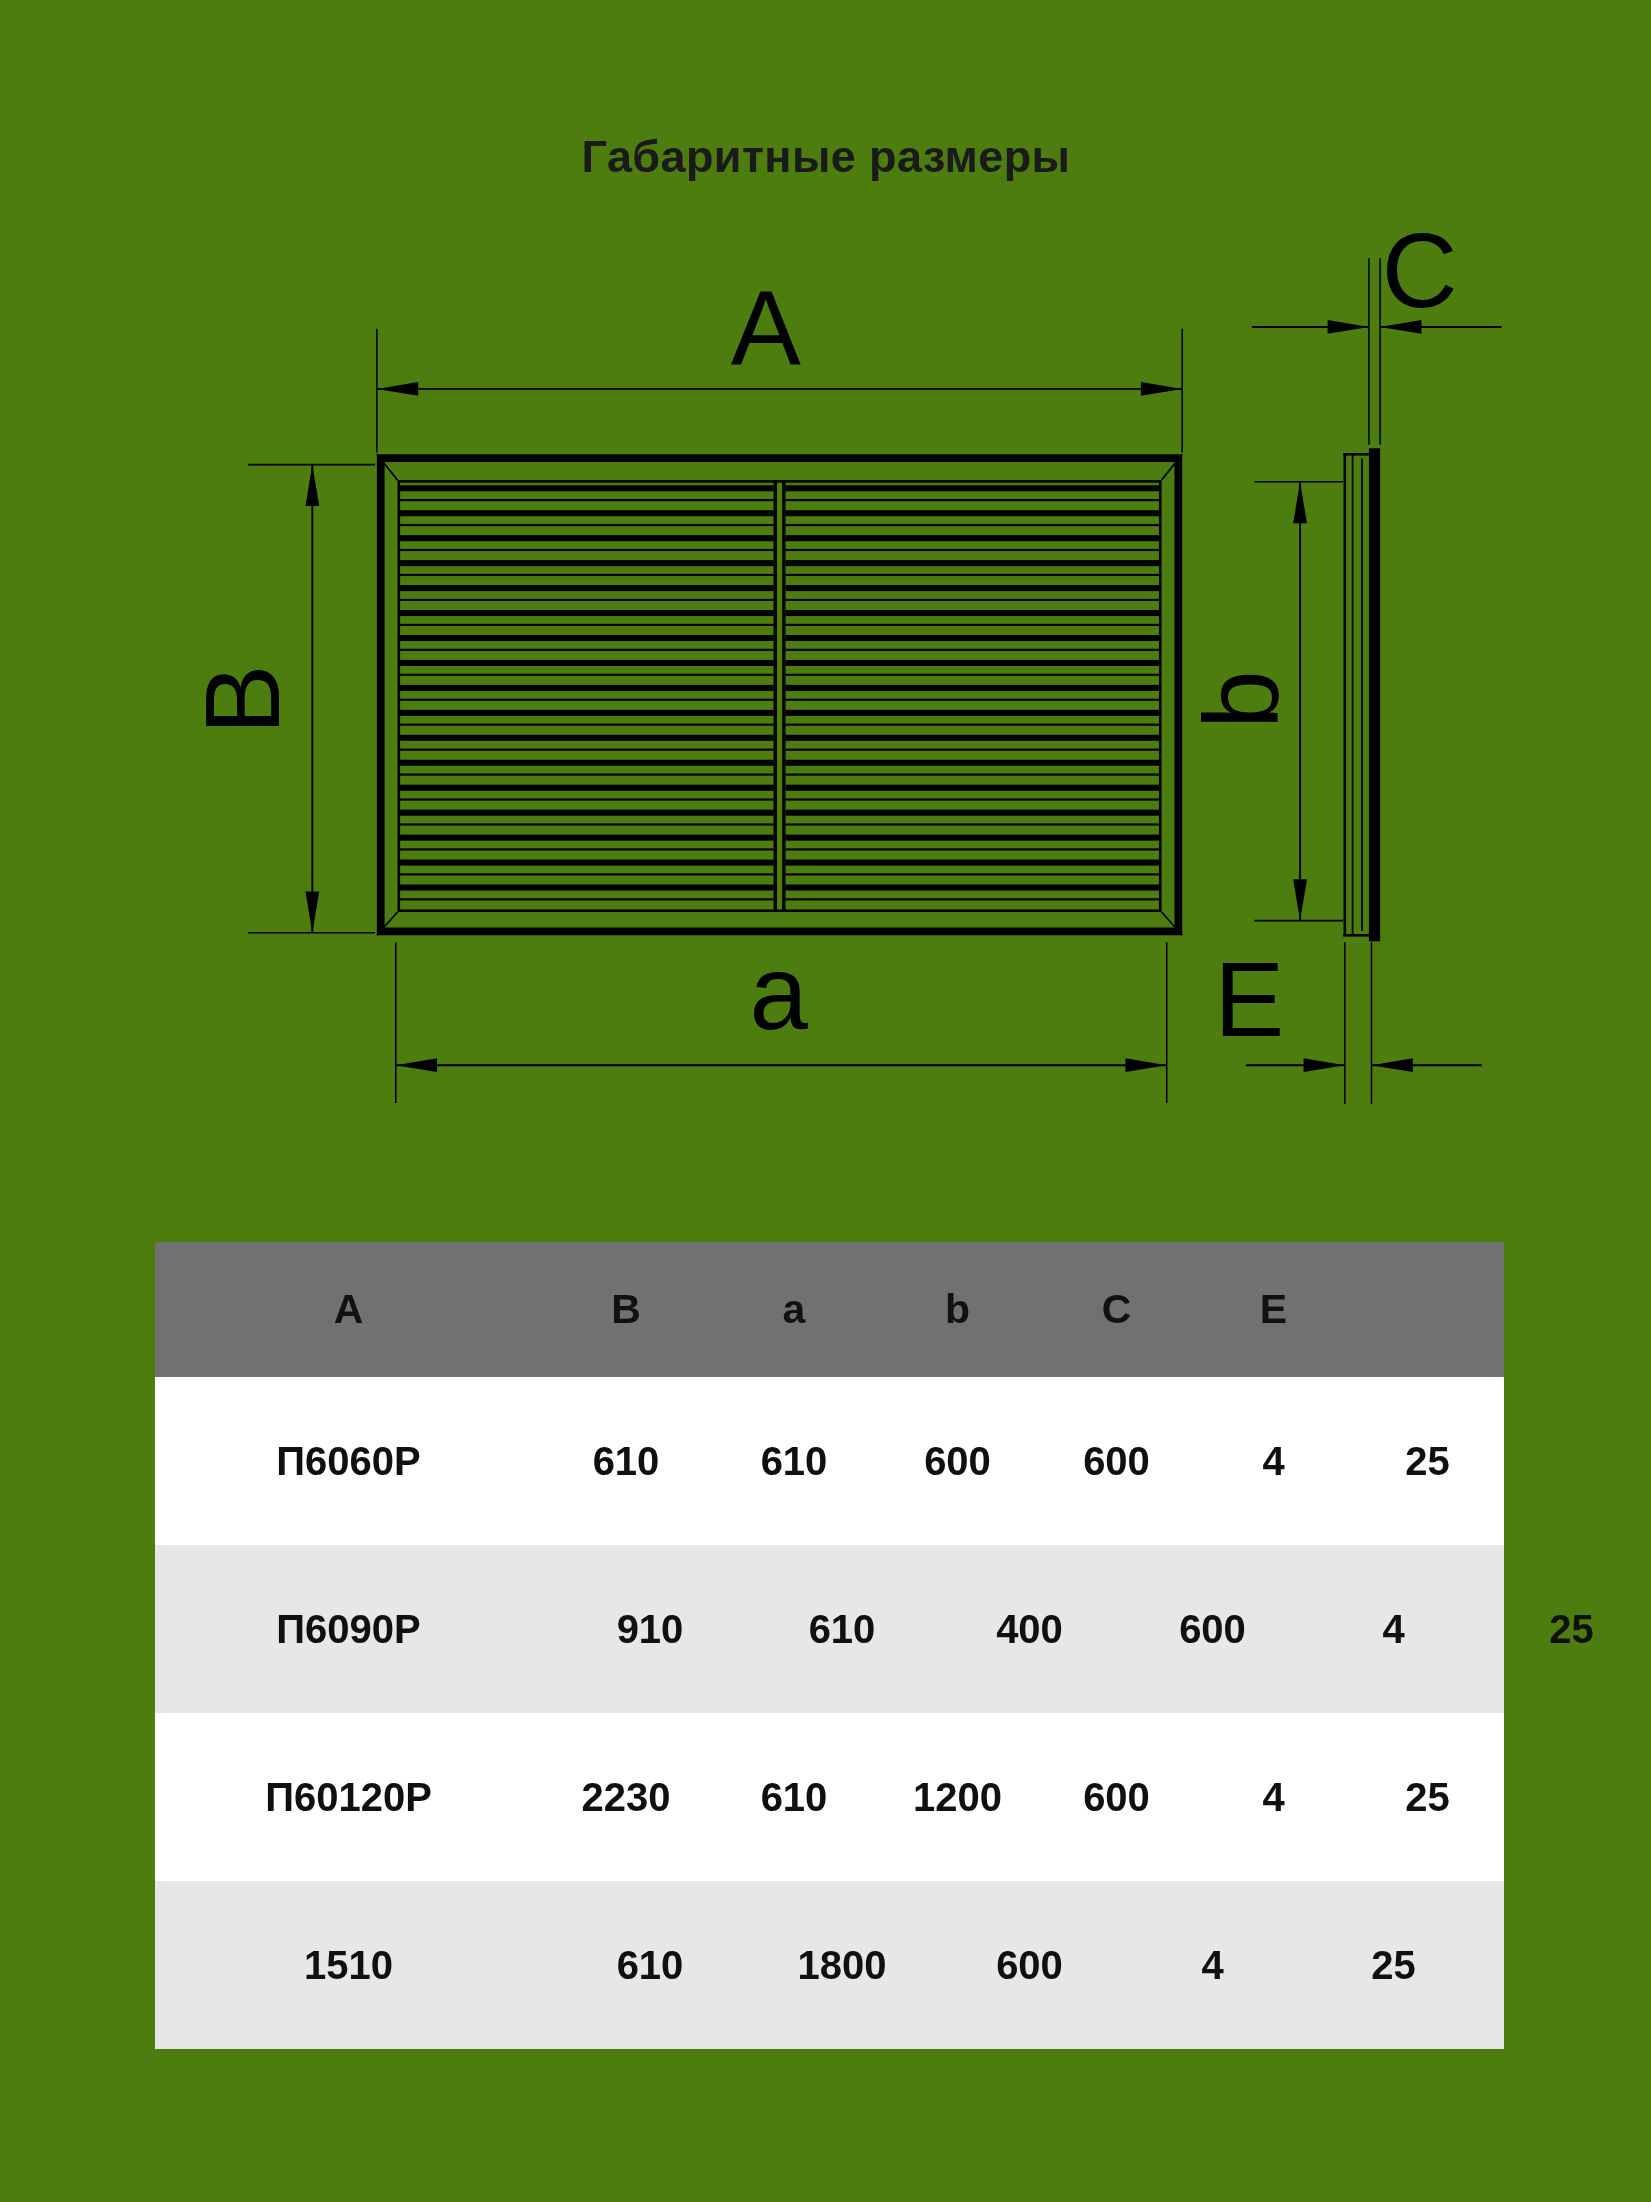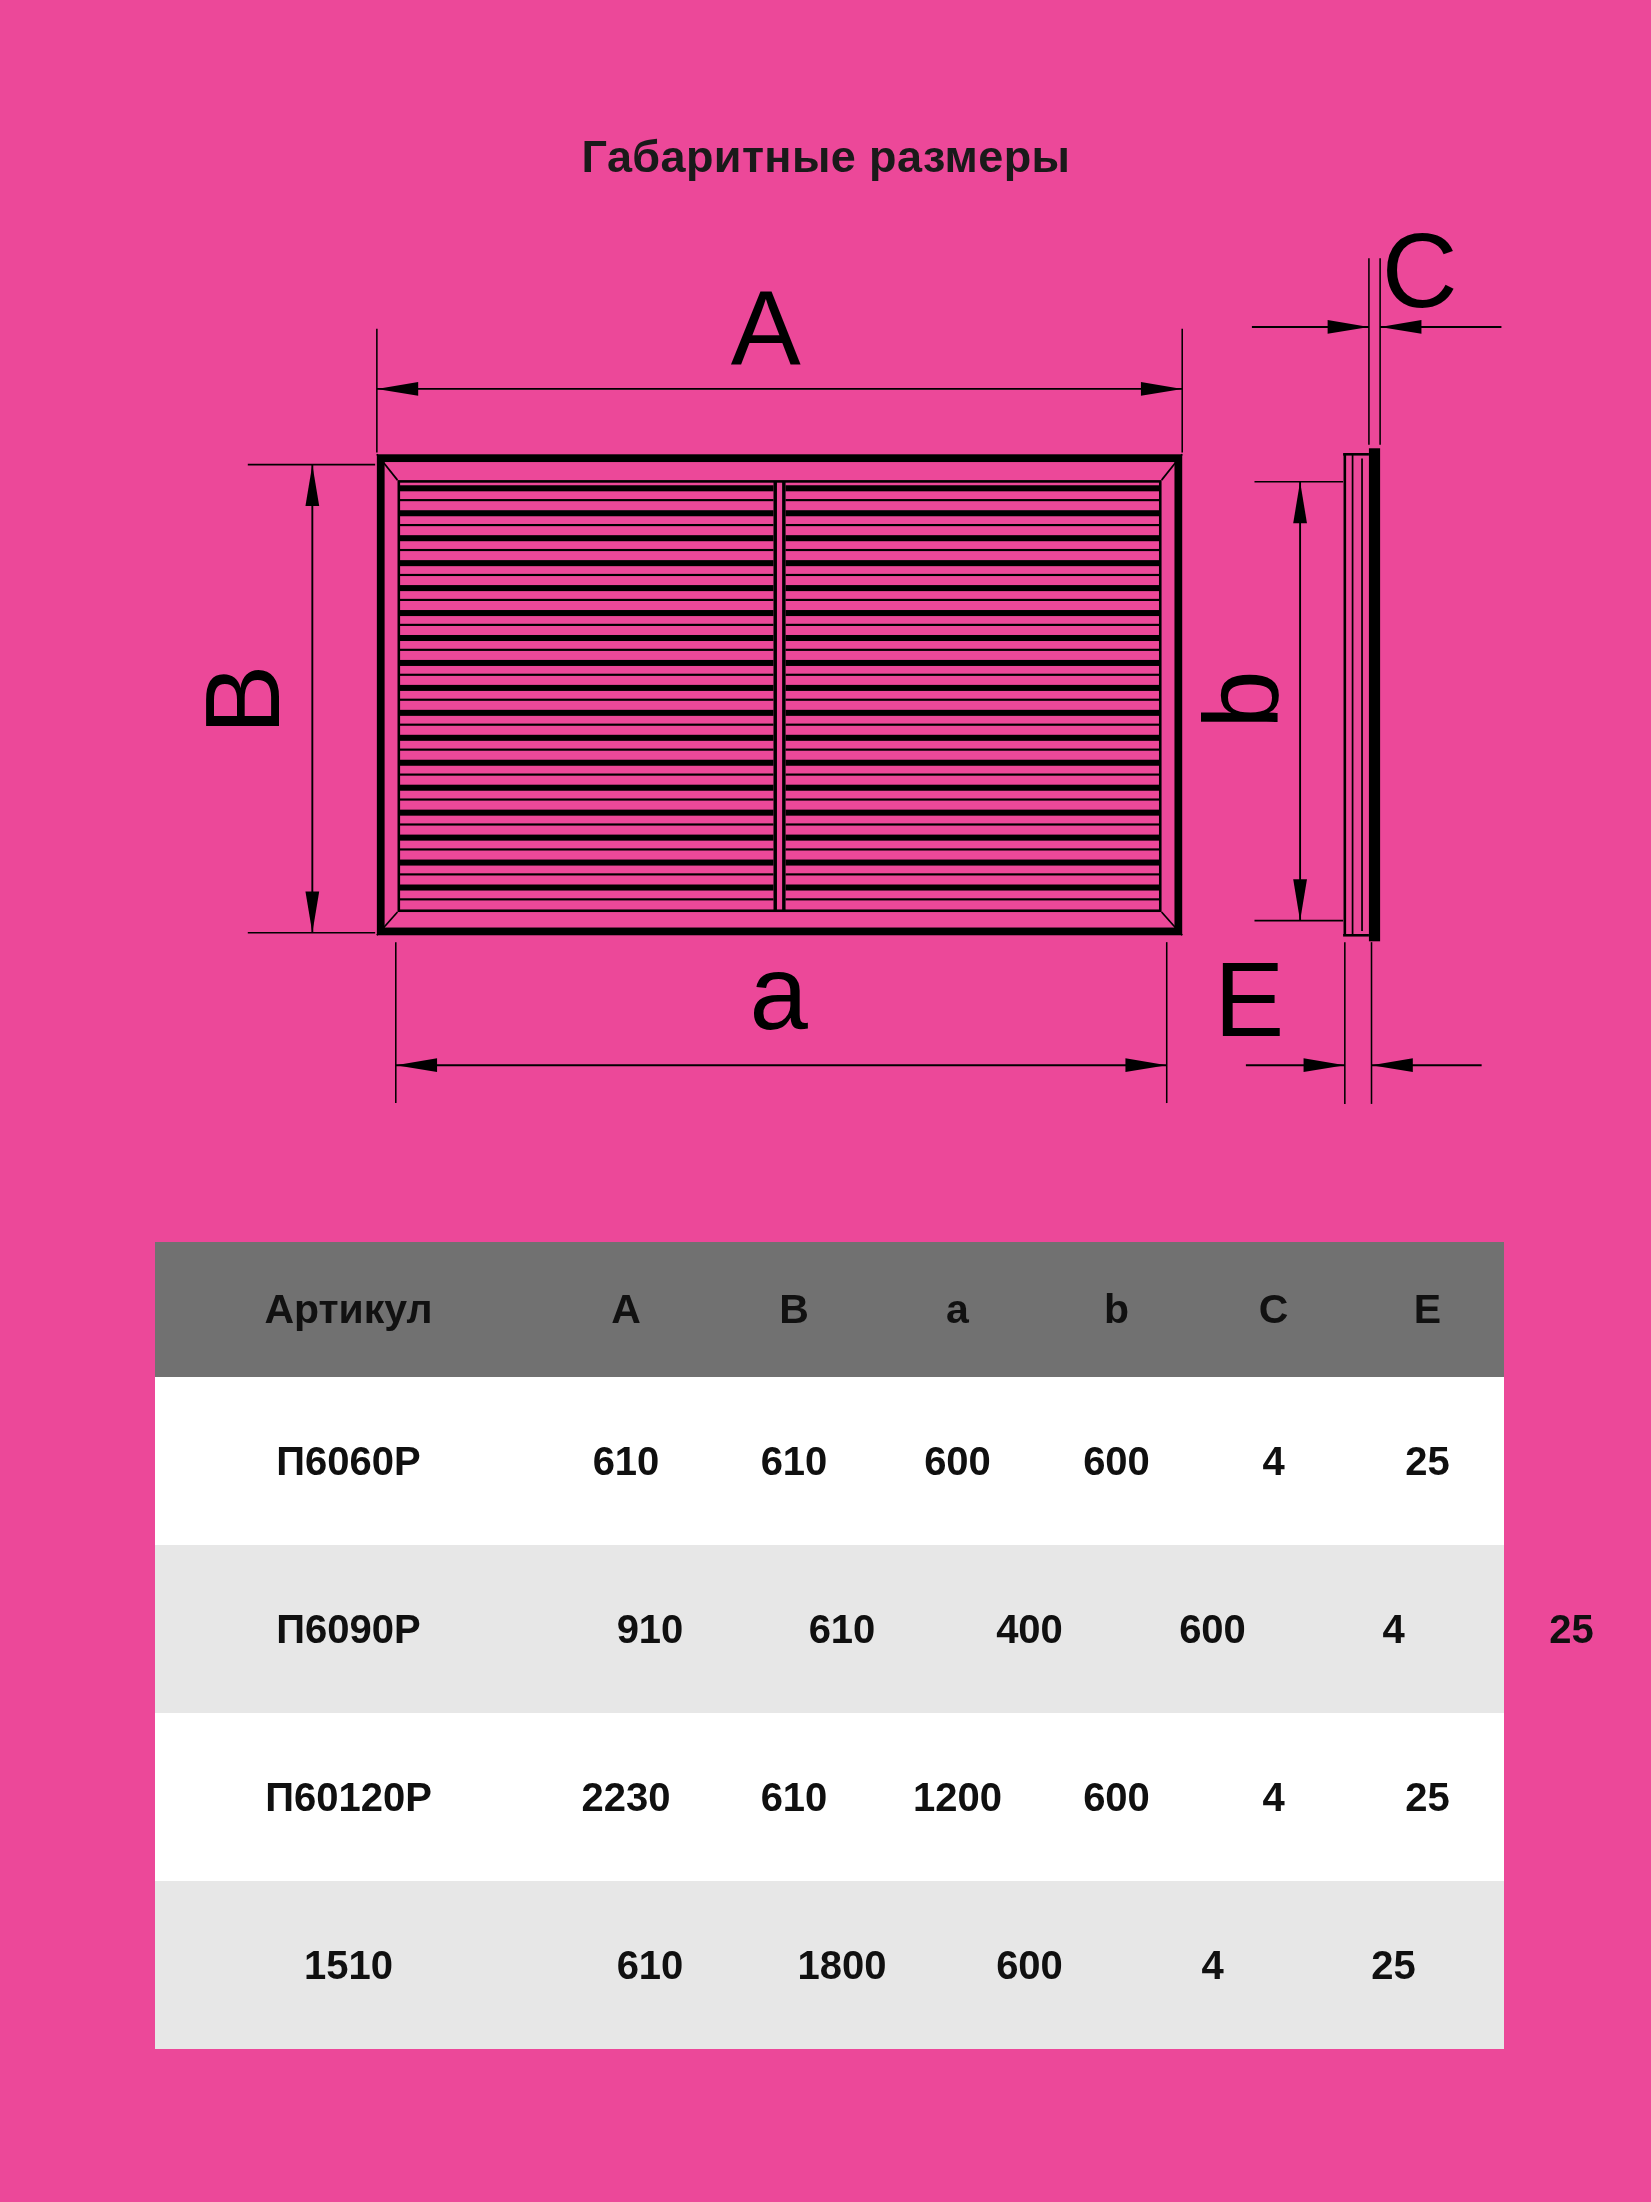--- a/index.html
+++ b/index.html
@@ -1,17 +1,17 @@
 <!DOCTYPE html>
 <html style="font-size:13.8px"><head>
 <meta charset="utf-8">
 <style>
   html,body{margin:0;padding:0;background:#ffffff;}
   body{width:1652px;height:2203px;position:relative;font-family:"Liberation Sans",sans-serif;color:#111;}
-  .page{position:absolute;inset:0;background:#ec4899;overflow:hidden;}
+  .page{position:absolute;inset:0;background:#4d7c0f;overflow:hidden;}
 
   .title{
     position:absolute;left:0;top:131px;width:1652px;height:60px;
     text-align:center;font-size:45px;font-weight:bold;color:#1a1a1a;
     letter-spacing:0.4px;
   }
 
   .drawing{position:absolute;left:0;top:0;width:1652px;height:1239px;}
   .drawing svg{display:block;width:1652px;height:1239px;}
   .dim-text{font-family:"Liberation Sans",sans-serif;font-size:122px;fill:#000;}
@@ -191,21 +191,20 @@
         <line x1="1594" y1="1238" x2="1722" y2="1238" stroke-width="2.2"></line>
         <polygon points="1563,1238 1515,1230 1515,1246" fill="#000" stroke="none"></polygon>
         <polygon points="1594,1238 1642,1230 1642,1246" fill="#000" stroke="none"></polygon>
         <text class="dim-text" x="1452" y="1204" text-anchor="middle" stroke="none">E</text>
       </g>
     </svg>
   </div>
 
   <div class="dim-table">
     <div class="t-row t-header">
-      <div class="t-cell">Артикул</div>
       <div class="t-cell">A</div>
       <div class="t-cell">B</div>
       <div class="t-cell">a</div>
       <div class="t-cell">b</div>
       <div class="t-cell">C</div>
       <div class="t-cell">E</div>
     </div>
 
     <div class="t-row t-body-row">
       <div class="t-cell">П6060Р</div>

